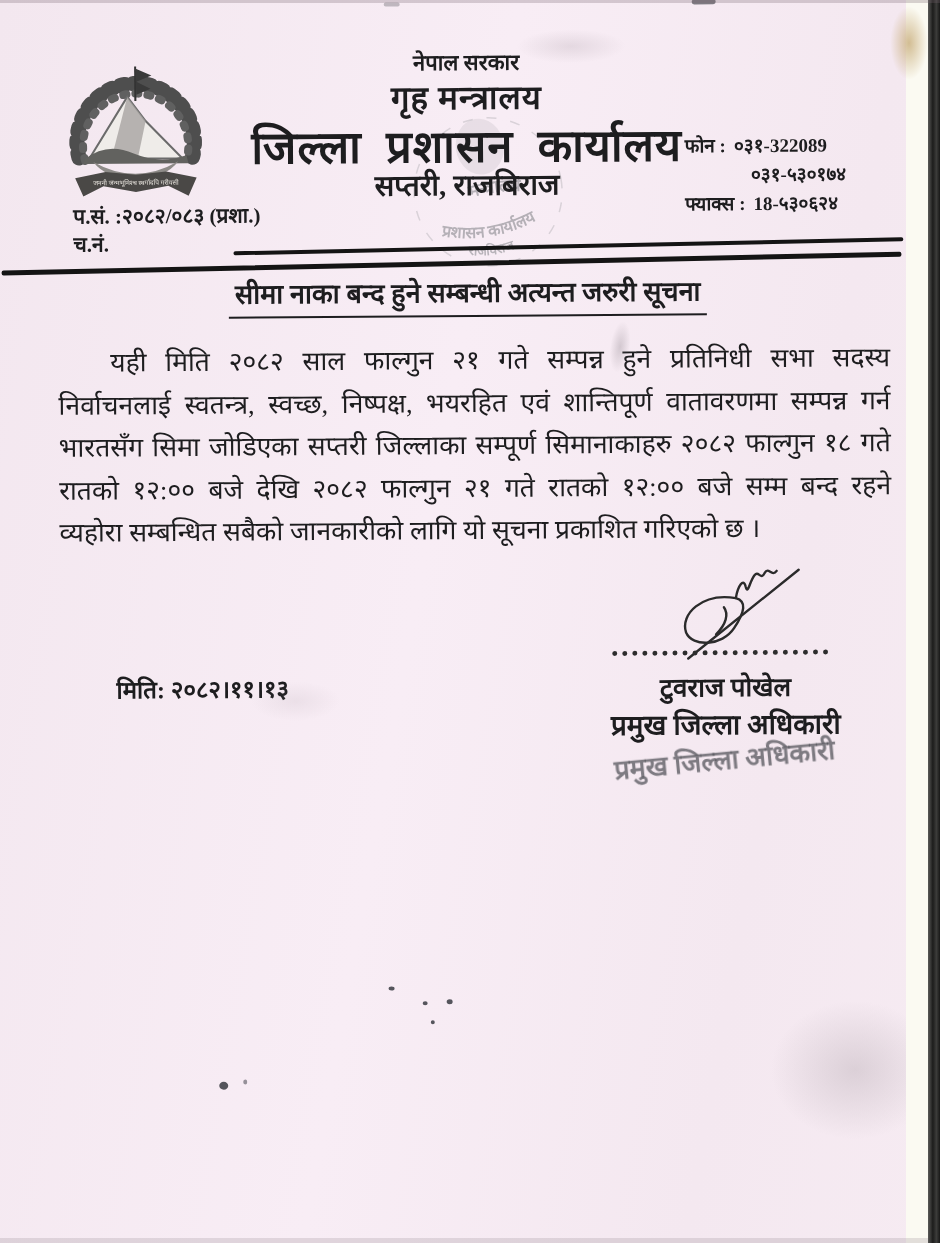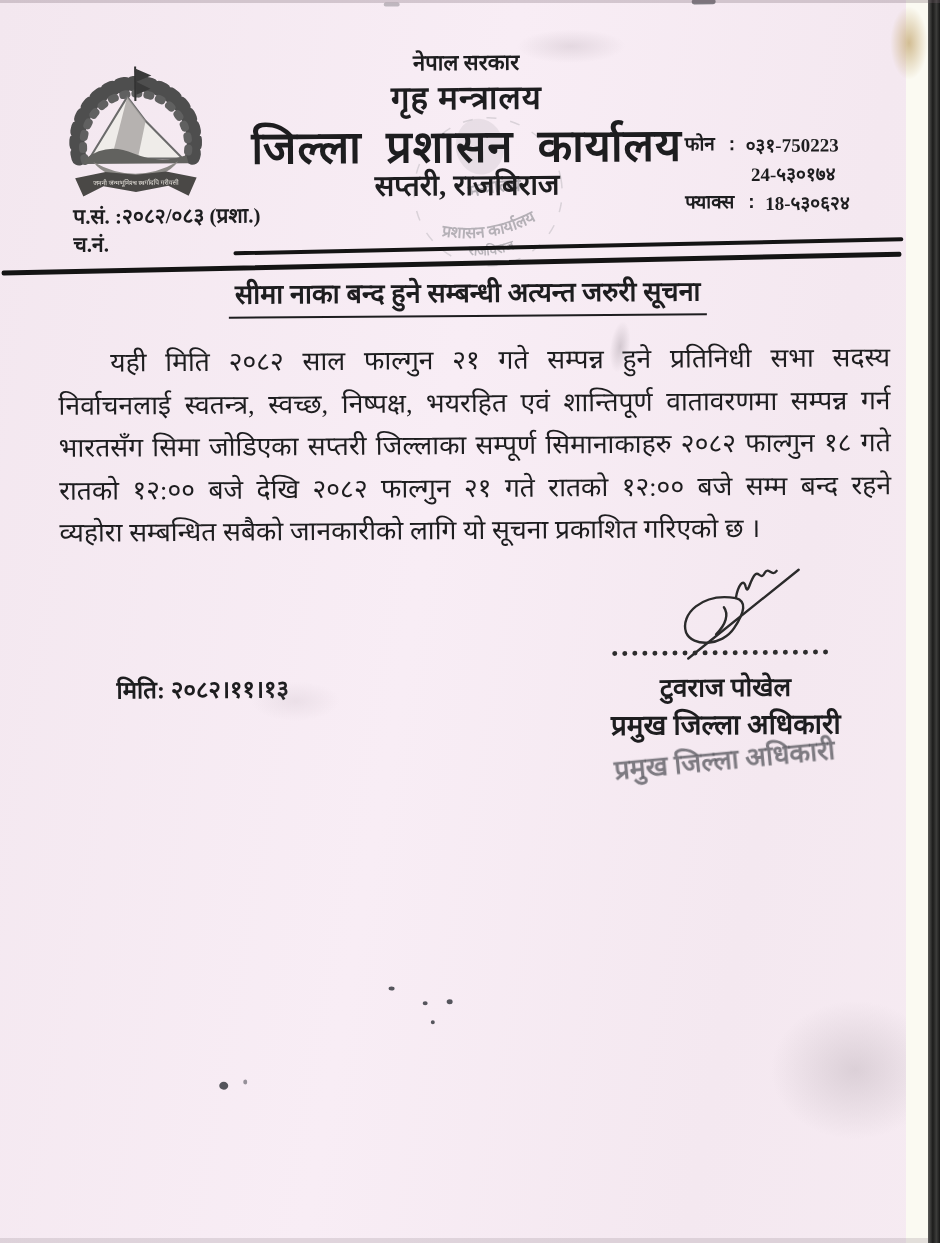--- a/index.html
+++ b/index.html
@@ -15,21 +15,21 @@
   .tilt{position:absolute;left:0;top:0;width:940px;height:1243px;
         transform:rotate(-0.4deg);transform-origin:470px 620px;}
   
   .h-center{left:0;width:940px;text-align:center;font-weight:700;}
   .gov{top:46px;font-size:22px;}
   .ministry{top:74px;font-size:33px;letter-spacing:1px;}
   .office{top:114px;font-size:45px;letter-spacing:1px;word-spacing:12px;}
   .place{top:164px;font-size:29px;font-weight:700;}
   .contact{left:688px;top:133px;width:230px;font-size:19px;font-weight:700;line-height:29px;}
   .contact .row{display:flex;}
-  .contact .lbl{margin-right:8px;font-family:Liberation Mono, monospace;}
+  .contact .lbl{margin-right:8px;}
   .contact .indent{padding-left:66px;}
   .refs{left:76px;top:200px;font-size:21px;font-weight:600;line-height:28px;}
   .rule{background:#141414;border-radius:2px;}
   .rule1{left:236px;top:245px;width:670px;height:3.5px;transform:rotate(-0.8deg);}
   .rule2{left:4px;top:261px;width:900px;height:4.5px;transform:rotate(-0.8deg);}
   
   .title-wrap{left:0;top:273px;width:940px;text-align:center;}
   .title-wrap span{display:inline-block;font-size:27px;font-weight:700;
       border-bottom:2.5px solid #1d1d1f;padding:0 6px 5px 6px;}
   .body-text{left:60px;top:339px;width:832px;font-size:26.5px;line-height:42.5px;}
@@ -105,24 +105,24 @@
     </svg>
 
     <div class="abs h-center gov">नेपाल सरकार</div>
     <div class="abs h-center ministry">गृह मन्त्रालय</div>
     <div class="abs h-center office">जिल्ला प्रशासन कार्यालय</div>
     <div class="abs h-center place">सप्तरी, राजबिराज</div>
 
     <div class="abs contact">
       <div class="row">
         <span class="lbl">फोन :</span>
-        <span>०३१-750223</span>
+        <span>०३१-322089</span>
       </div>
       <div class="row indent">
-        <span>24-५३०१७४</span>
+        <span>०३१-५३०१७४</span>
       </div>
       <div class="row">
         <span class="lbl">फ्याक्स :</span>
         <span>18-५३०६२४</span>
       </div>
     </div>
 
     <div class="abs refs">
       <div>प.सं. :२०८२/०८३ (प्रशा.)</div>
       <div>च.नं.</div>

